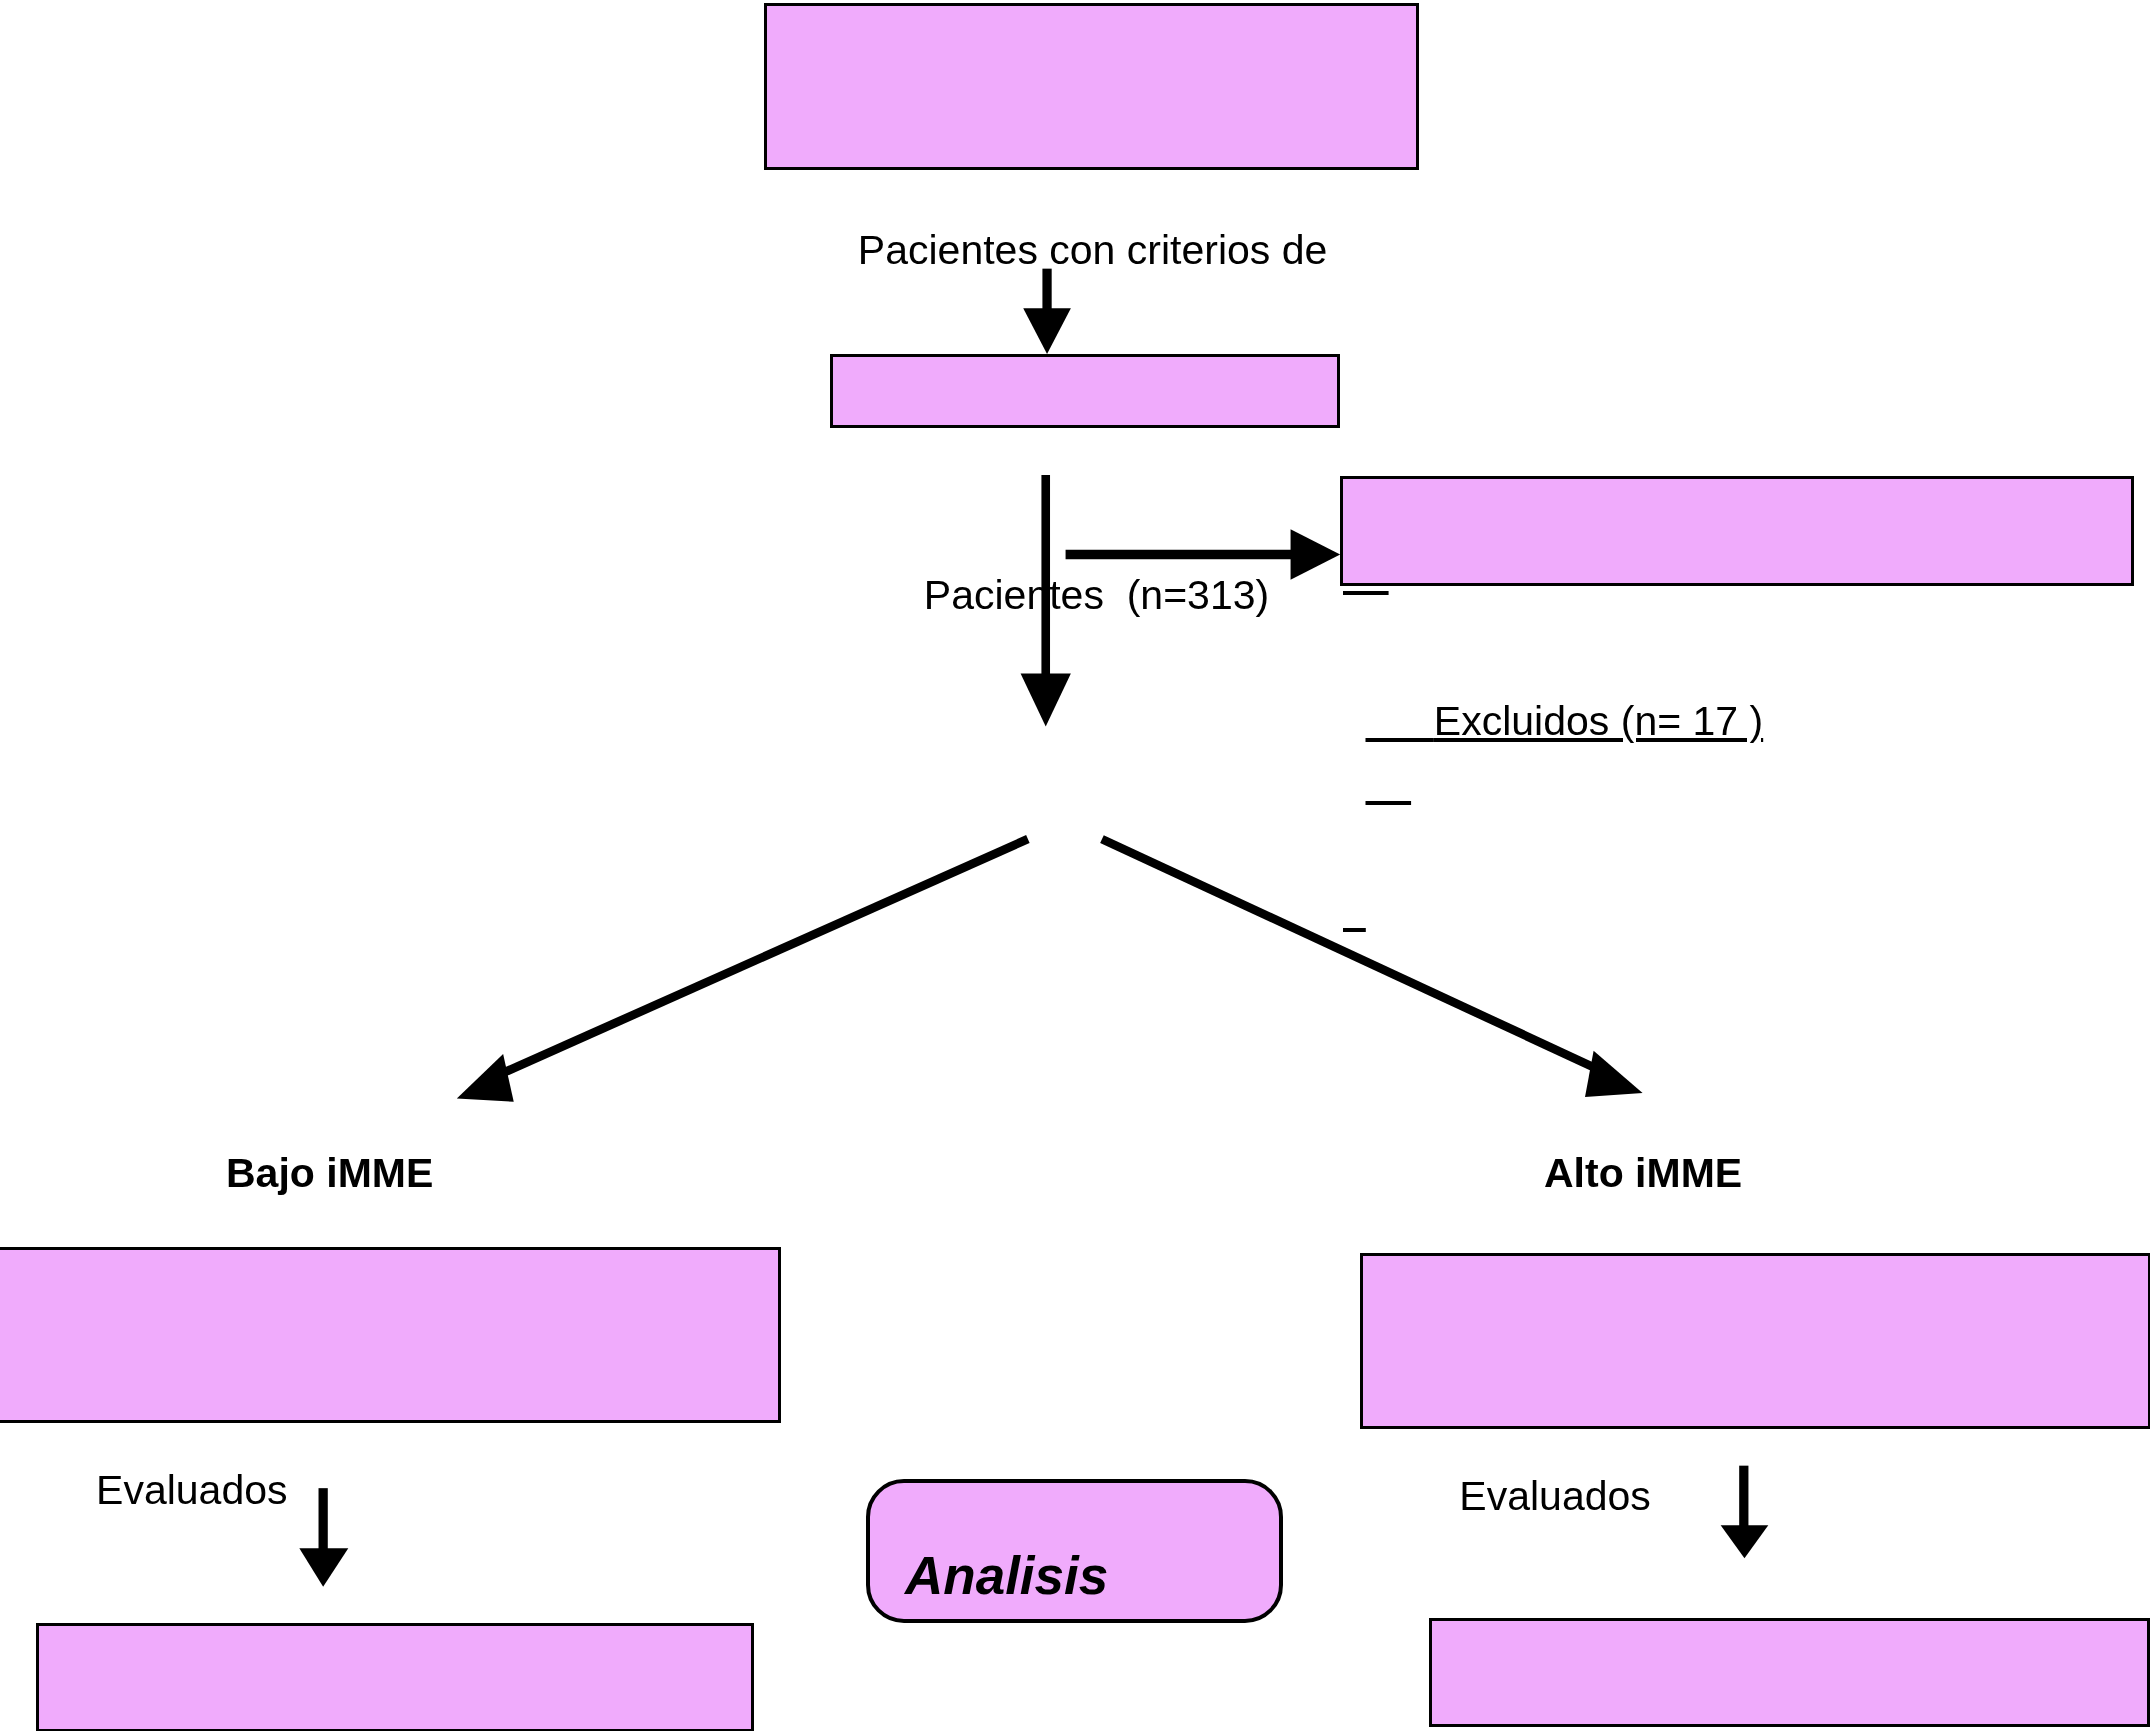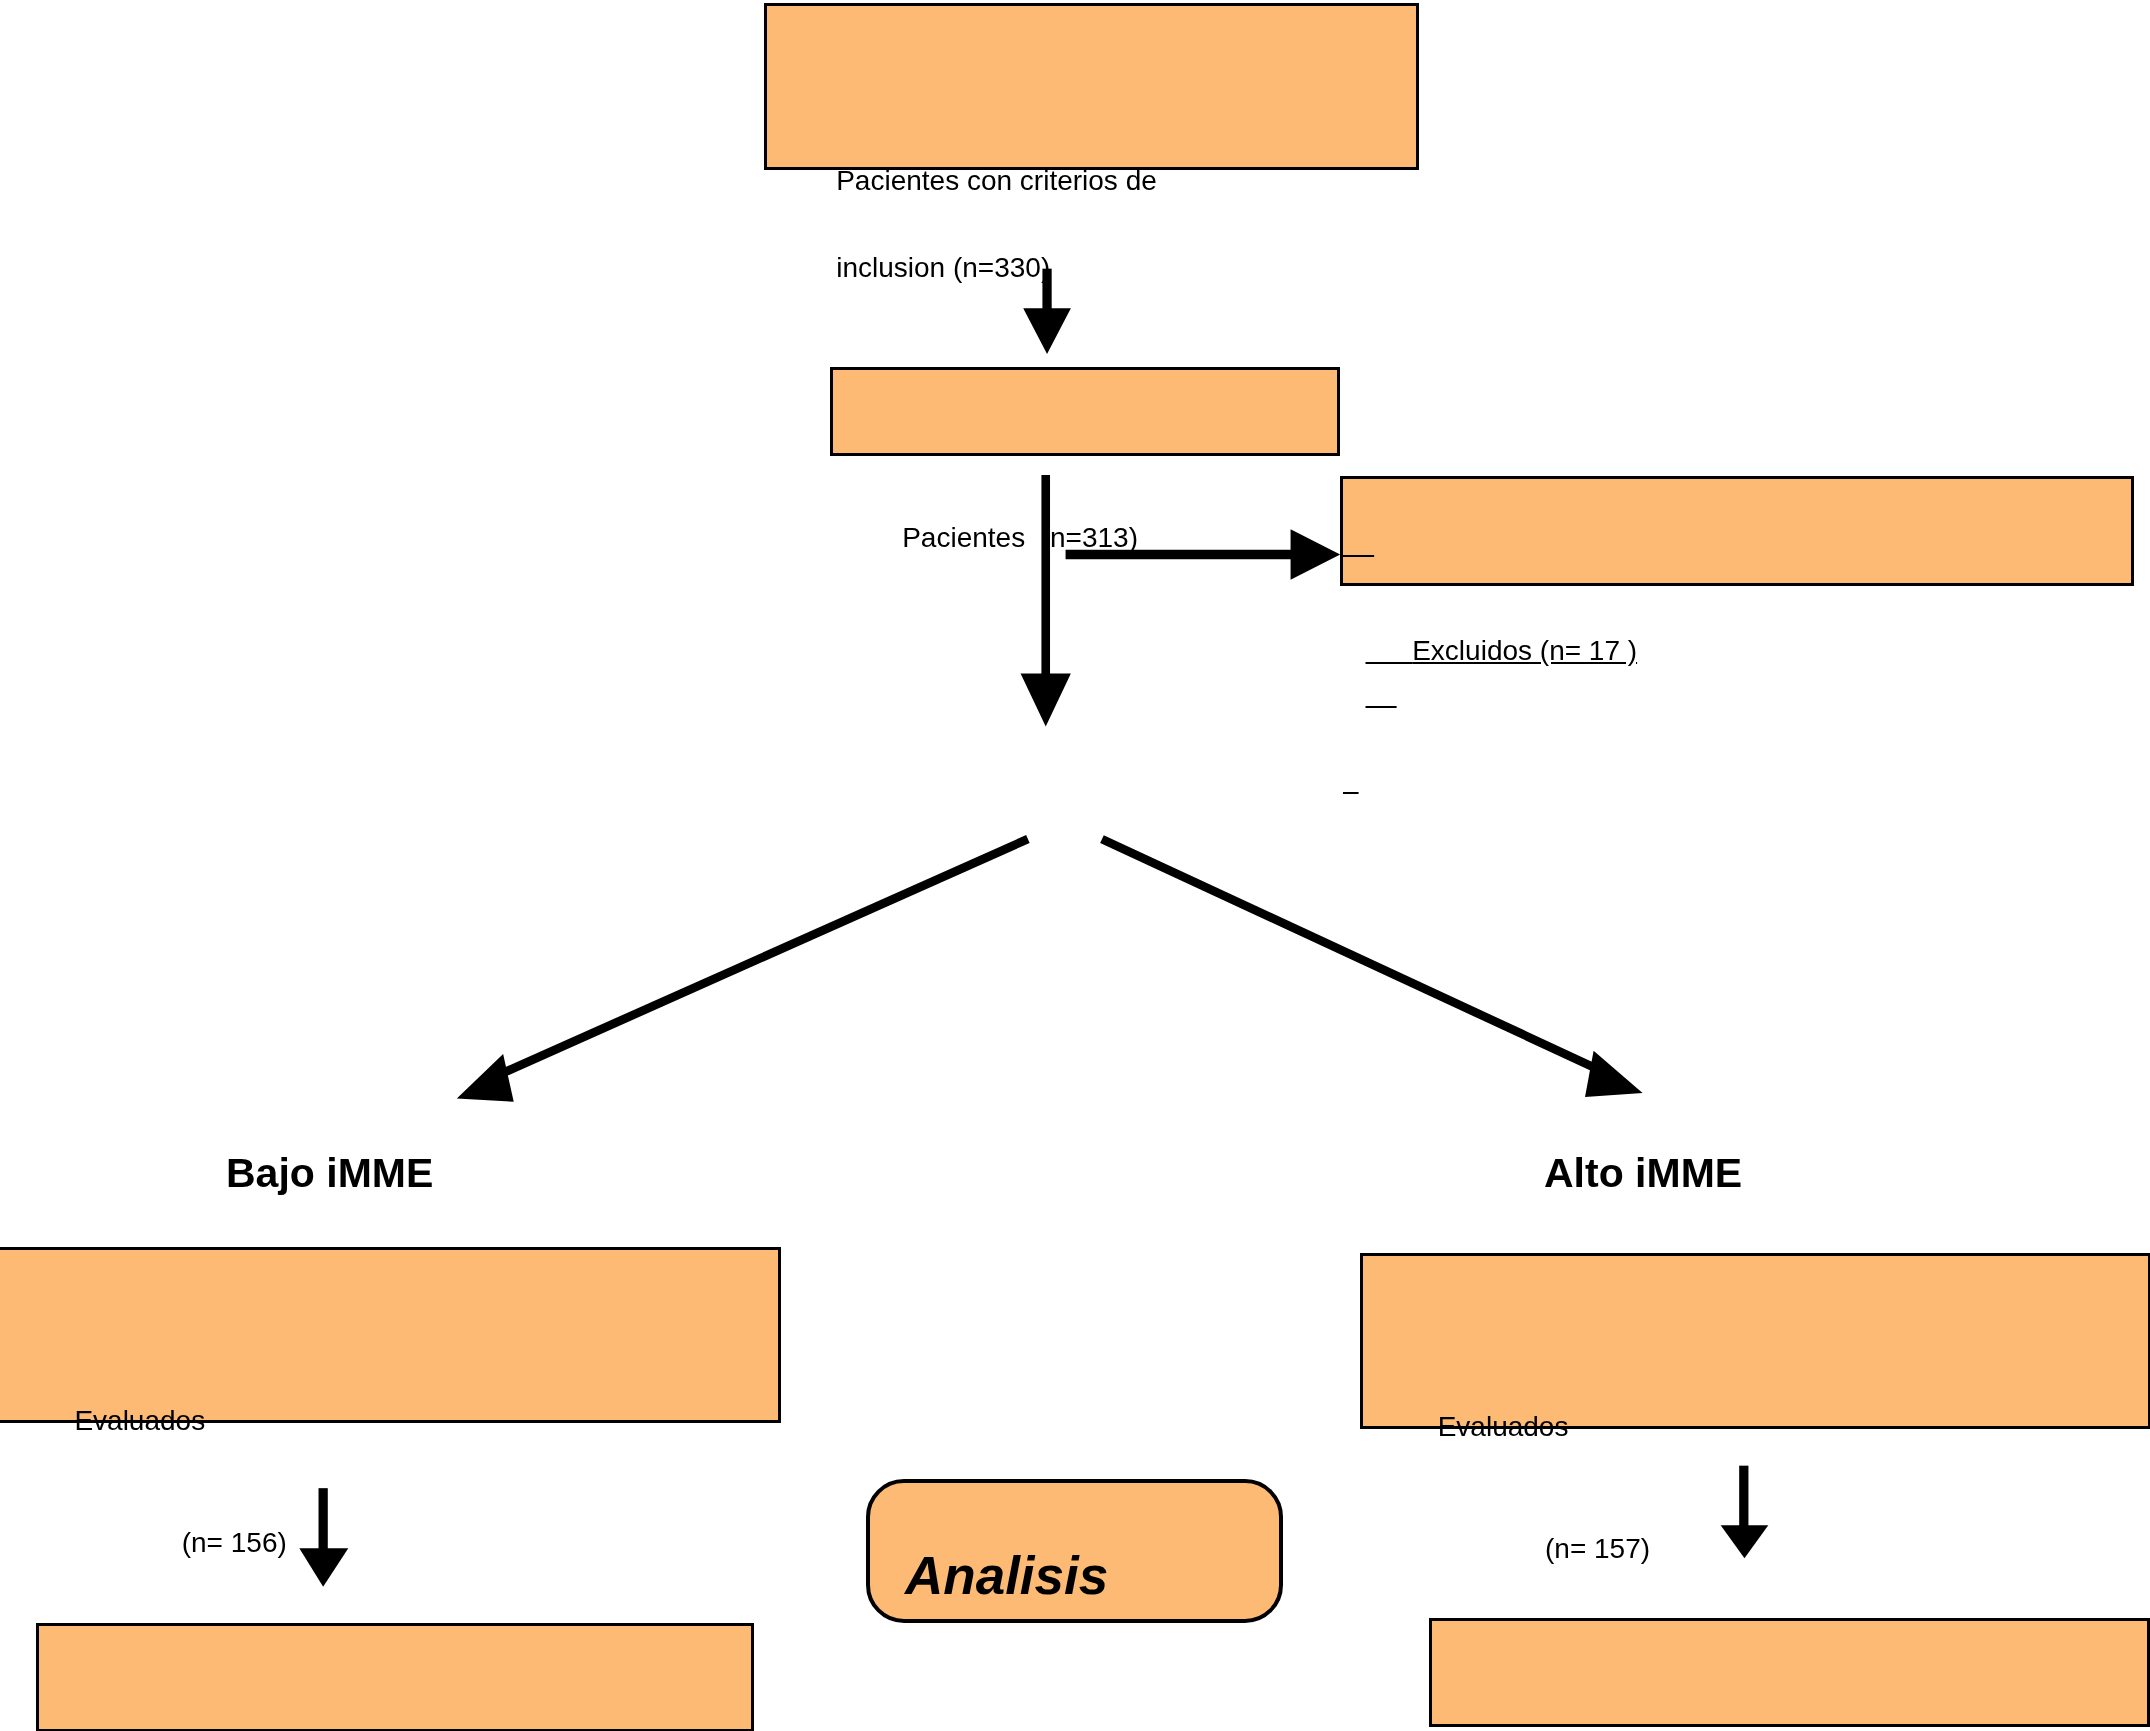--- a/index.html
+++ b/index.html
@@ -22,24 +22,24 @@
     position: absolute;
     left: 0;
     top: 0;
     width: 2151px;
     height: 1731px;
     pointer-events: none;
   }
   .node {
     position: absolute;
     box-sizing: border-box;
-    background: #fdba74;
+    background: #f0abfc;
     border: 3.3px solid #000000;
     color: #000000;
-    font-size: 28px;
+    font-size: 41px;
     line-height: 1.55;
     white-space: pre;
   }
   .node.rounded {
     border-radius: 38px;
     border-width: 4.6px;
   }
   .node .pad {
     padding: 22.5px 0 0 22.5px;
   }
@@ -110,21 +110,21 @@
     </g>
   </svg>
 
   <div class="node" style="left:764px; top:3.3px; width:655px; height:167px;">
     <div class="pad">
       <span>Pacientes con criterios de</span><br>
       <span>inclusion (n=330)</span>
     </div>
   </div>
 
-  <div class="node" style="left:830px; top:354px; width:510px; height:89px;margin-top:13px;">
+  <div class="node" style="left:830px; top:354px; width:510px; height:74px;">
     <div class="pad" style="padding-top:16px;">
       <span>Pacientes  (n=313)</span>
     </div>
   </div>
 
   <div class="node" style="left:1340px; top:476px; width:794px; height:110px;text-decoration:underline;">
     <div class="pad" style="padding-top:20px;">
       <span>Excluidos (n= 17 )</span>
     </div>
   </div>

